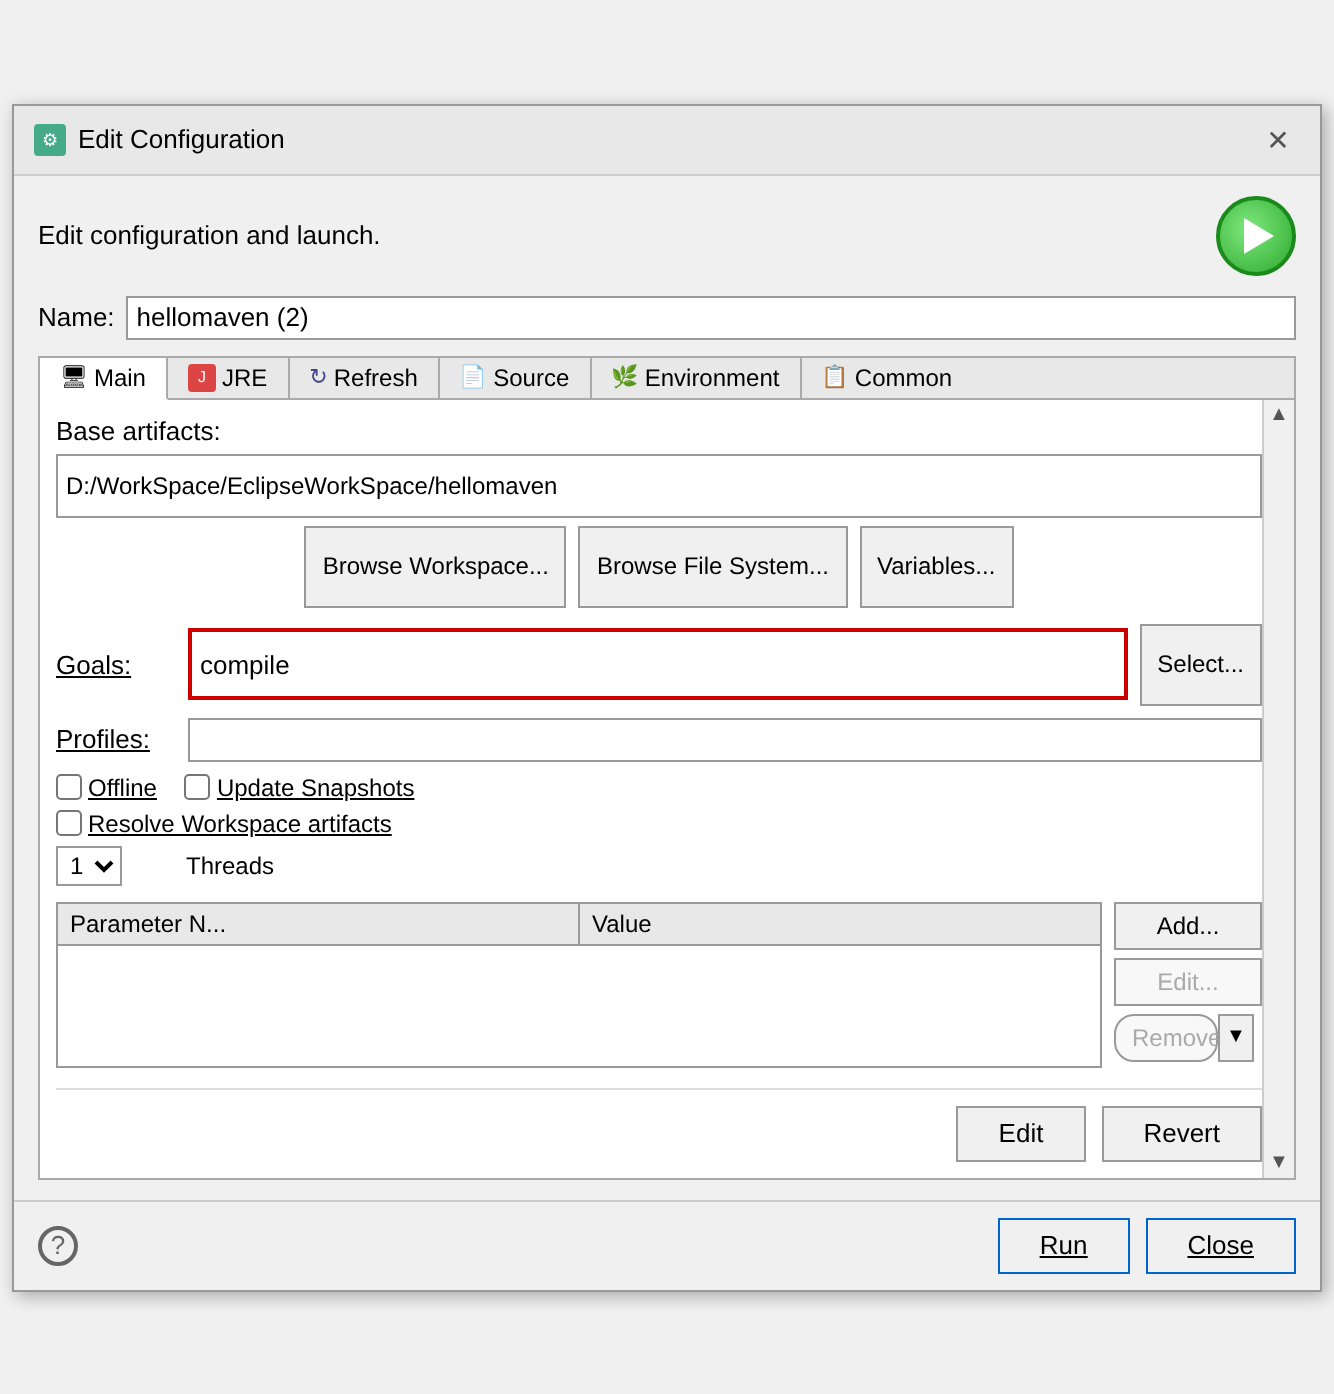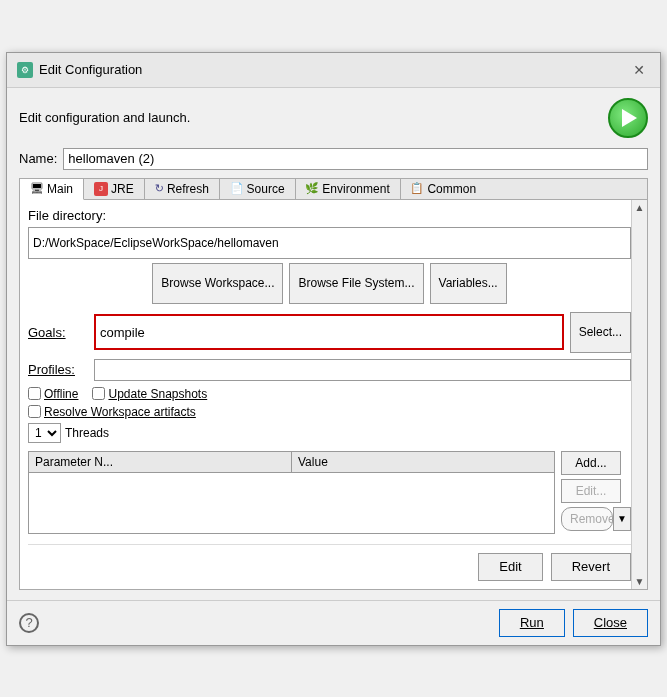--- a/index.html
+++ b/index.html
@@ -238,20 +238,21 @@
     }
     .threads-select {
       font-size: 12px;
       height: 20px;
       border: 1px solid #999;
       background: white;
       padding: 0 2px;
     }
     .threads-label {
       font-size: 12px;
+      margin-left: 28px;
     }
     .table-area {
       display: flex;
       gap: 6px;
     }
     .param-table {
       flex: 1;
       border: 1px solid #999;
       font-size: 12px;
       min-height: 80px;
@@ -276,21 +277,21 @@
       display: flex;
       flex-direction: column;
       gap: 4px;
     }
     .table-btn {
       padding: 2px 8px;
       font-size: 12px;
       border: 1px solid #999;
       background: #f0f0f0;
       cursor: pointer;
-      width: 60px;
+      width: 74px;
       height: 24px;
     }
     .table-btn:disabled { color: #aaa; cursor: default; background: #f8f8f8; }
     .dropdown-btn {
       width: 18px;
       height: 24px;
       border: 1px solid #999;
       background: #f0f0f0;
       cursor: pointer;
       font-size: 10px;
@@ -426,21 +427,21 @@
       <div class="tab">
         <span class="tab-common-icon">📋</span>
         <span>Common</span>
       </div>
     </div>
 
     <div class="content-area">
       <div class="inner-content">
 
         <div>
-          <div class="base-dir-label">File directory:</div>
+          <div class="base-dir-label">Base artifacts:</div>
           <input class="base-dir-input" type="text" value="D:/WorkSpace/EclipseWorkSpace/hellomaven" style="">
           <div class="btn-row">
             <button class="btn">Browse Workspace...</button>
             <button class="btn">Browse File System...</button>
             <button class="btn">Variables...</button>
           </div>
         </div>
 
         <div class="goals-row">
           <label class="field-label underline">Goals:</label>

